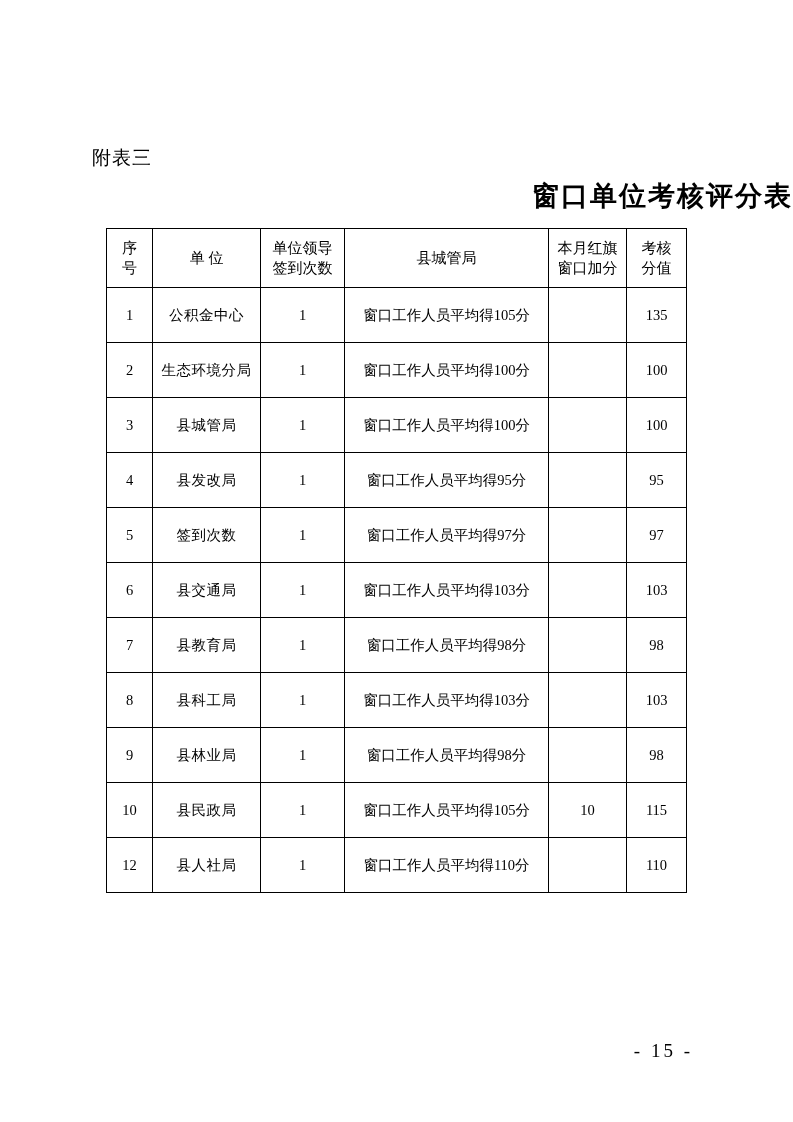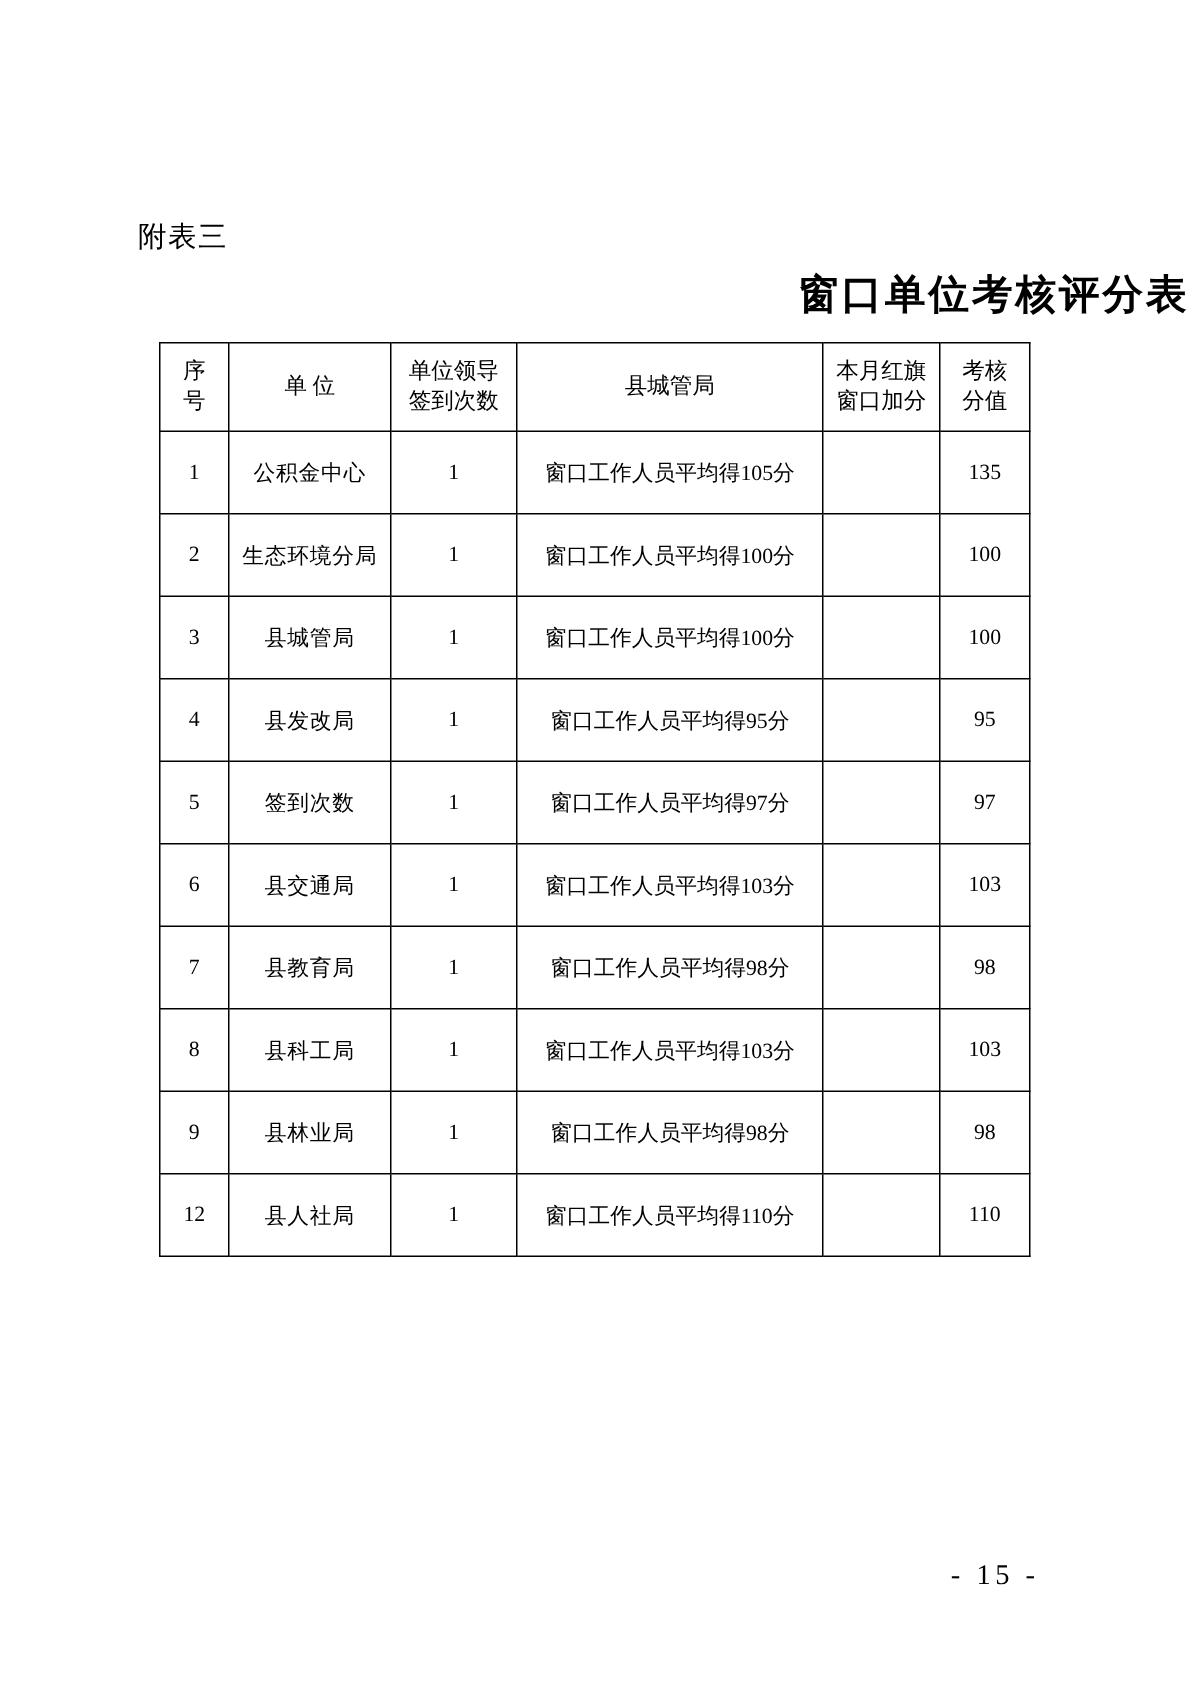--- a/index.html
+++ b/index.html
@@ -198,20 +198,28 @@
       </tr>
       <tr>
         <td class="cell-num">9</td>
         <td class="cell-unit">县林业局</td>
         <td class="cell-num">1</td>
         <td class="cell-desc">窗口工作人员平均得98分</td>
         <td class="cell-num"></td>
         <td class="cell-score">98</td>
       </tr>
       <tr>
+        <td class="cell-num">10</td>
+        <td class="cell-unit">县民政局</td>
+        <td class="cell-num">1</td>
+        <td class="cell-desc">窗口工作人员平均得105分</td>
+        <td class="cell-num">10</td>
+        <td class="cell-score">115</td>
+      </tr>
+      <tr>
         <td class="cell-num">12</td>
         <td class="cell-unit">县人社局</td>
         <td class="cell-num">1</td>
         <td class="cell-desc">窗口工作人员平均得110分</td>
         <td class="cell-num"></td>
         <td class="cell-score">110</td>
       </tr>
     </tbody>
   </table>
 

